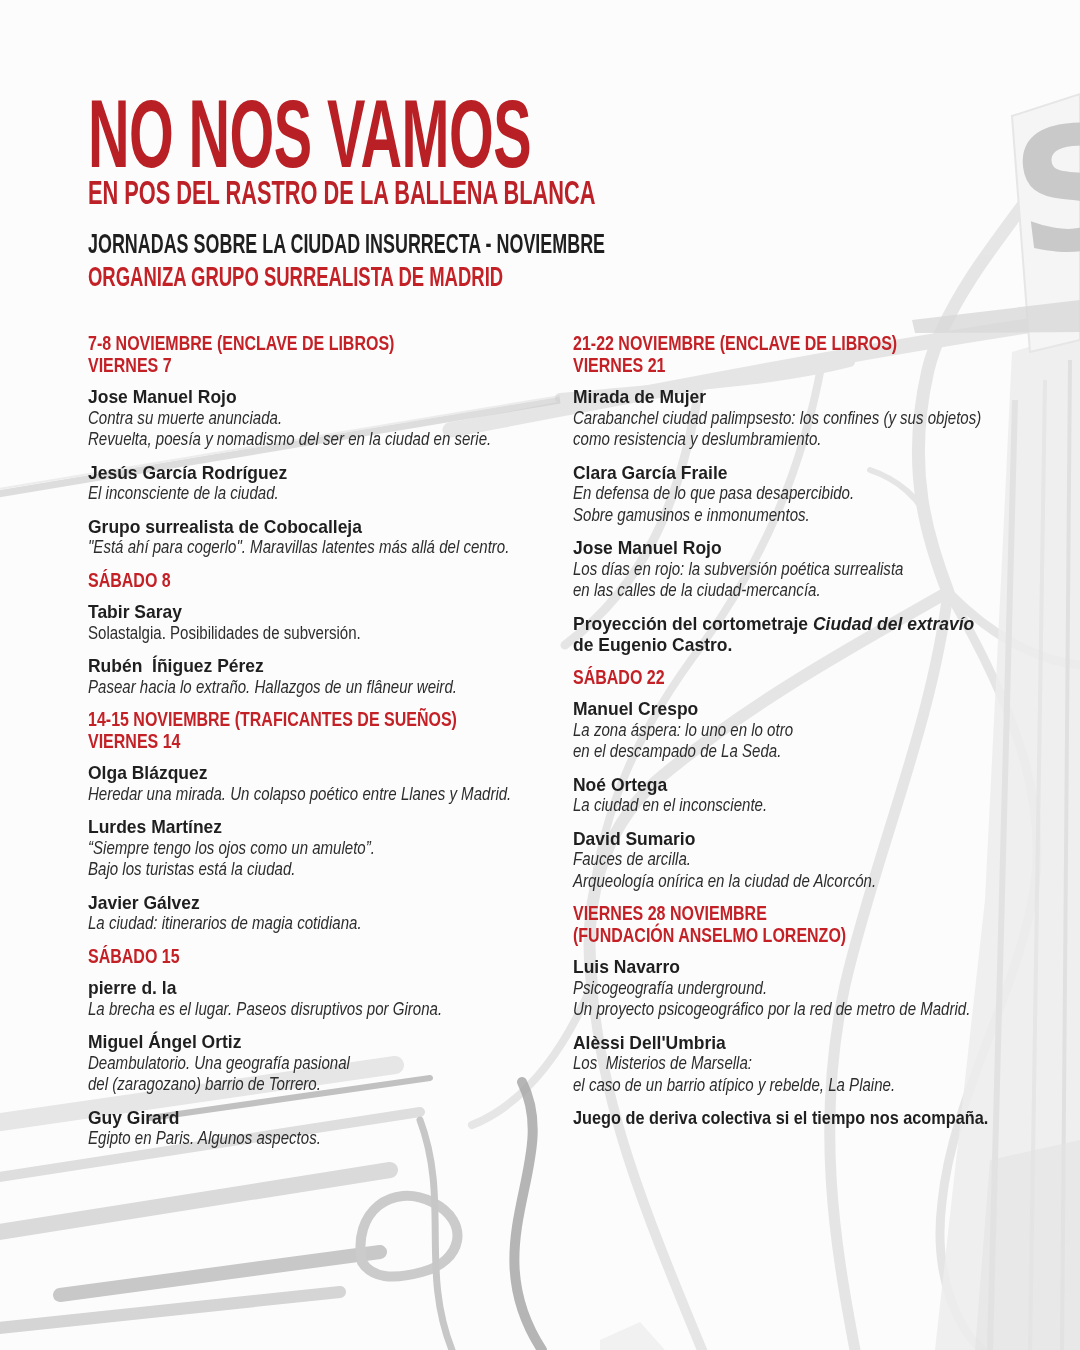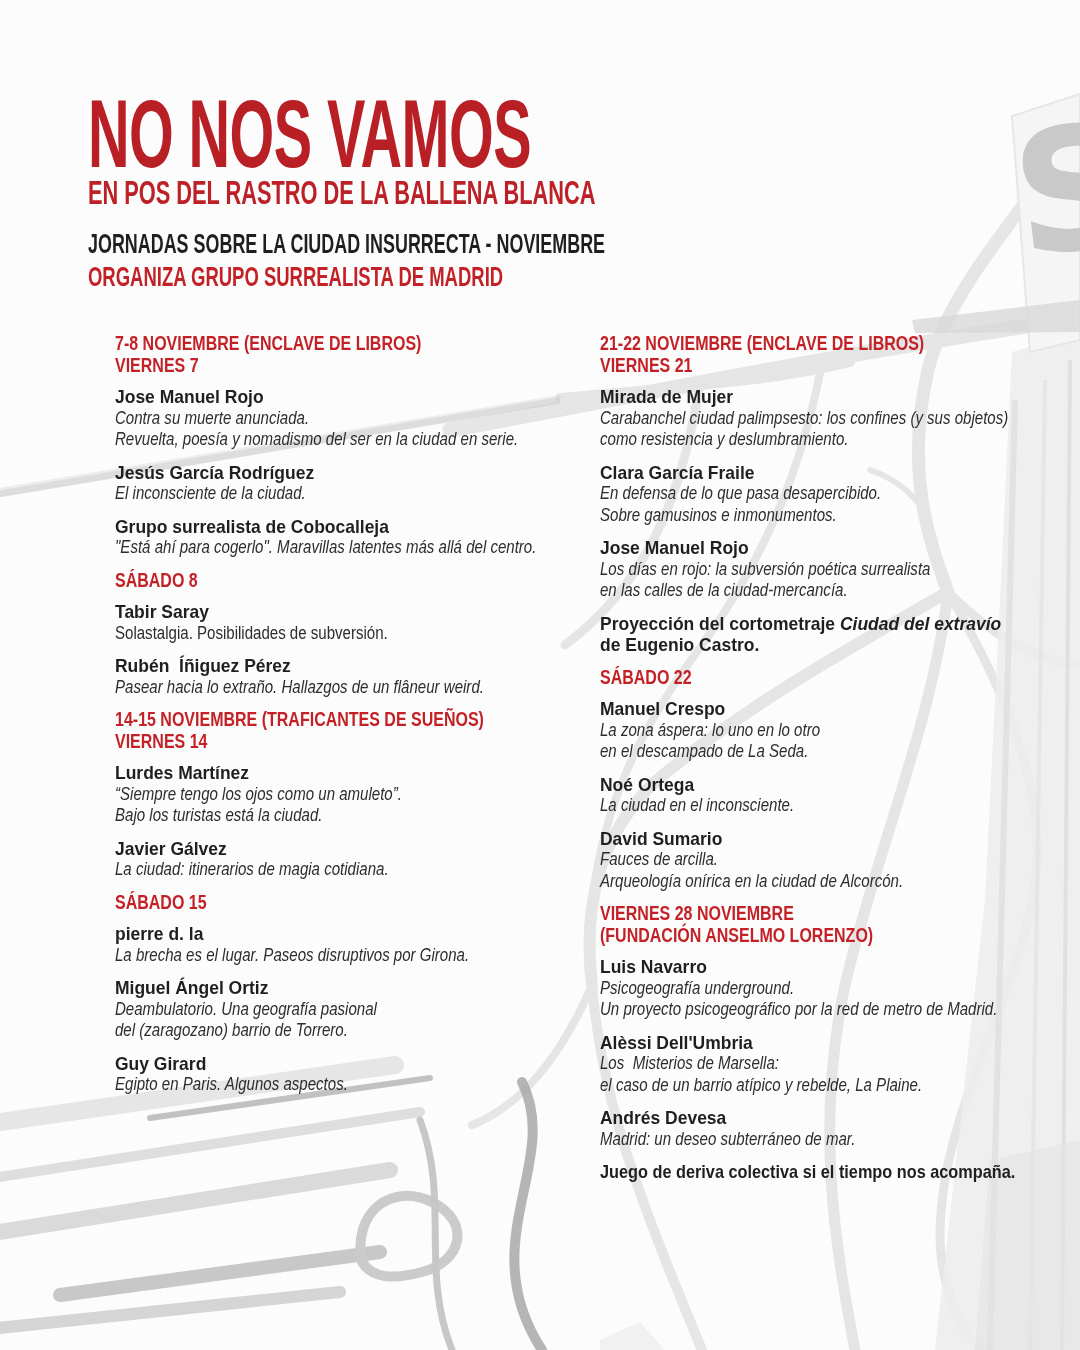--- a/index.html
+++ b/index.html
@@ -9,21 +9,21 @@
     font-family:"Liberation Sans",sans-serif;
   }
   .bg{position:absolute;inset:0;}
   
   .hdr{position:absolute;left:88px;transform-origin:left top;white-space:pre;font-weight:700;line-height:1;margin:0;}
   .title{top:86px;font-size:96px;letter-spacing:-1px;transform:scaleX(.60);color:var(--title_red,#b92025);}
   .subtitle{top:176px;font-size:33px;transform:scaleX(.66);color:var(--subtitle_red,#bc2127);}
   .meta1{top:230px;font-size:28px;transform:scaleX(.64);color:var(--body_text,#1e1e1e);}
   .meta2{top:263px;font-size:28px;transform:scaleX(.66);color:var(--heading_red,#c42127);}
   
-  .col{position:absolute;top:333px;margin-left:27px;}
+  .col{position:absolute;top:333px;}
   .col-left{left:88px;width:480px;}
   .col-right{left:573px;width:470px;}
   .section:not(:first-child){margin-top:10px;}
   .heading{
     font-size:20px;font-weight:700;color:var(--heading_red,#c42127);
     line-height:21.5px;transform:scaleX(.80);transform-origin:left top;white-space:pre;
   }
   .heading + .entry{margin-top:10px;}
   .entry{margin-bottom:11px;}
   .name{
@@ -129,20 +129,24 @@
         </div>
         <div class="entry">
           <div class="name">Rubén  Íñiguez Pérez</div>
           <div class="desc">Pasear hacia lo extraño. Hallazgos de un flâneur weird.</div>
         </div>
       </div>
       <div class="section">
         <div class="heading">14-15 NOVIEMBRE (TRAFICANTES DE SUEÑOS)</div>
         <div class="heading">VIERNES 14</div>
         <div class="entry">
+          <div class="name">Olga Blázquez</div>
+          <div class="desc">Heredar una mirada. Un colapso poético entre Llanes y Madrid.</div>
+        </div>
+        <div class="entry">
           <div class="name">Lurdes Martínez</div>
           <div class="desc">“Siempre tengo los ojos como un amuleto”.</div>
           <div class="desc">Bajo los turistas está la ciudad.</div>
         </div>
         <div class="entry">
           <div class="name">Javier Gálvez</div>
           <div class="desc">La ciudad: itinerarios de magia cotidiana.</div>
         </div>
       </div>
       <div class="section">
@@ -210,22 +214,18 @@
           <div class="entry">
             <div class="name">Luis Navarro</div>
             <div class="desc">Psicogeografía underground.</div>
             <div class="desc">Un proyecto psicogeográfico por la red de metro de Madrid.</div>
           </div>
           <div class="entry">
             <div class="name">Alèssi Dell'Umbria</div>
             <div class="desc">Los  Misterios de Marsella:</div>
             <div class="desc">el caso de un barrio atípico y rebelde, La Plaine.</div>
           </div>
-          <div class="entry">
-            <div class="name">Andrés Devesa</div>
-            <div class="desc">Madrid: un deseo subterráneo de mar.</div>
-          </div>
         </div>
       </div>
     <div class="footer">Juego de deriva colectiva si el tiempo nos acompaña.</div>
   </div>
 
 </div>
 
 </body></html>

